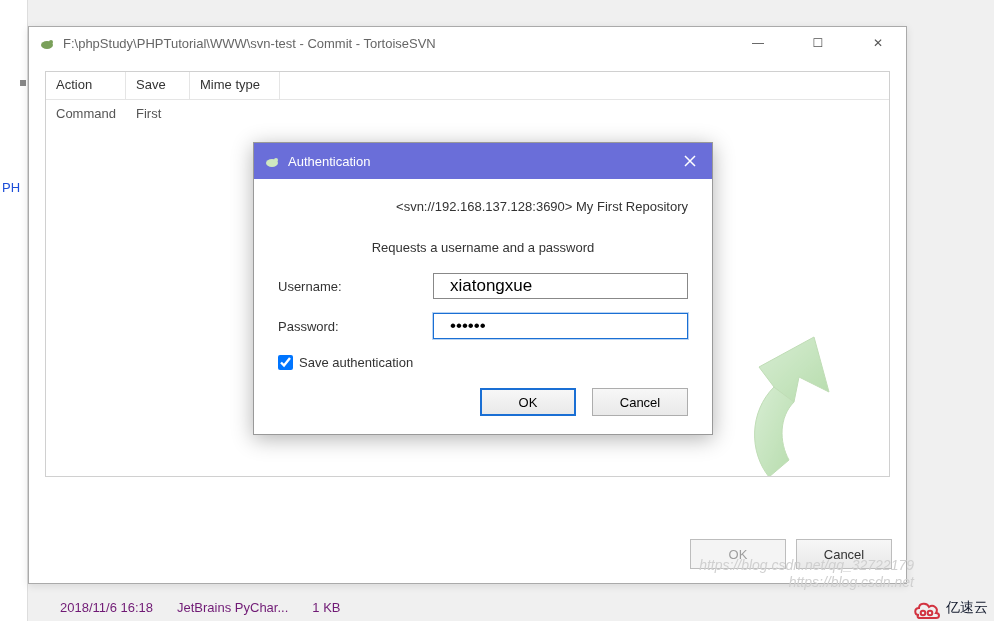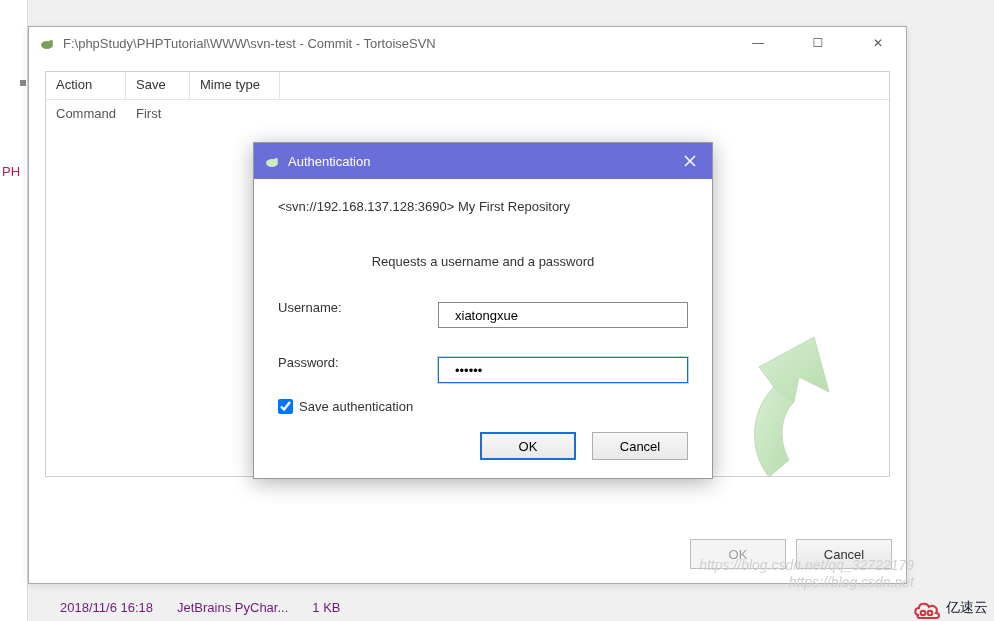--- a/index.html
+++ b/index.html
@@ -1,19 +1,19 @@
 <!DOCTYPE html>
 <html><head>
   <meta charset="utf-8">
   <style>
     * { box-sizing: border-box; margin: 0; padding: 0; font-family: "Segoe UI", Tahoma, sans-serif; }
     body { width: 994px; height: 621px; background: #f0f0f0; position: relative; overflow: hidden; }
     
     .bg-strip { position: absolute; left: 0; top: 0; width: 28px; height: 621px; background: #fff; border-right: 1px solid #ddd; }
-    .bg-label { position: absolute; left: 2px; top: 164px; font-size: 13px; color: #be185d; }
+    .bg-label { position: absolute; left: 2px; top: 180px; font-size: 13px; color: #1d4ed8; }
     .bg-sq { position: absolute; left: 20px; top: 80px; width: 6px; height: 6px; background: #888; }
     
     .main-window { position: absolute; left: 28px; top: 26px; width: 879px; height: 558px; background: #fff; border: 1px solid #aaa; box-shadow: 0 2px 8px rgba(0,0,0,0.1); }
     .titlebar { height: 32px; display: flex; align-items: center; padding: 0 6px 0 10px; }
     .titlebar-icon { width: 16px; height: 16px; margin-right: 8px; }
     .title-text { flex: 1; font-size: 13px; color: #666; }
     .win-controls { display: flex; gap: 16px; }
     .win-btn { width: 44px; height: 30px; display: flex; align-items: center; justify-content: center; color: #555; cursor: pointer; font-size: 12px; }
     
     .content { padding: 12px 16px; position: relative; height: calc(100% - 32px); }
@@ -31,25 +31,25 @@
     .footer { position: absolute; bottom: 14px; right: 14px; display: flex; gap: 10px; }
     .btn { min-width: 96px; height: 30px; border: 1px solid #bdbdbd; background: linear-gradient(#f7f7f7,#e9e9e9); font-size: 13px; color: #333; cursor: pointer; }
     .btn[disabled] { color: #9e9e9e; background: #f4f4f4; }
     
     .auth-dialog { position: absolute; left: 253px; top: 142px; width: 460px; background: #fff; box-shadow: 0 4px 20px rgba(0,0,0,0.3); border: 1px solid #999; }
     .auth-title { height: 36px; background: #6a6ed9; color: #fff; display: flex; align-items: center; padding: 0 8px 0 10px; font-size: 13px; }
     .auth-title-icon { width: 16px; height: 16px; margin-right: 8px; }
     .auth-title-text { flex: 1; }
     .auth-close { width: 28px; height: 28px; display: flex; align-items: center; justify-content: center; cursor: pointer; font-size: 15px; }
     .auth-body { padding: 20px 24px 18px; }
-    .auth-url { text-align: left; font-size: 13px; color: #333; margin-bottom: 40px; }
+    .auth-url { text-align: right; font-size: 13px; color: #333; margin-bottom: 26px; }
     .auth-prompt { text-align: center; font-size: 13px; color: #333; margin-bottom: 18px; }
     .form-row { display: flex; align-items: center; margin-bottom: 14px; }
     .form-label { width: 160px; font-size: 13px; color: #333; }
-    .form-input { flex: 1; height: 26px; border: 1px solid #888; padding: 2px 16px; font-size: 13px; margin-top: 15px; }
+    .form-input { flex: 1; height: 26px; border: 1px solid #888; padding: 2px 16px; font-size: 17px; }
     .form-input.focus { border: 1px solid #1a6fd4; box-shadow: 0 0 0 1px rgba(26,111,212,0.3); }
     .check-row { display: flex; align-items: center; margin: 16px 0 18px; font-size: 13px; color: #333; }
     .check-row input { width: 15px; height: 15px; margin-right: 6px; }
     .auth-buttons { display: flex; justify-content: flex-end; gap: 16px; }
     .auth-btn { width: 96px; height: 28px; border: 1px solid #adadad; background: linear-gradient(#f7f7f7,#e9e9e9); font-size: 13px; cursor: pointer; }
     .auth-btn.primary { border: 2px solid #1a6fd4; }
     
     .filebar { position: absolute; left: 60px; bottom: 6px; display: flex; gap: 24px; font-size: 13px; color: #701a75; }
     .watermark { position: absolute; right: 80px; bottom: 30px; font-size: 14px; color: #d0d0d0; font-style: italic; text-align: right; line-height: 1.2; }
     .brand { position: absolute; right: 6px; bottom: 2px; display: flex; align-items: center; gap: 4px; }

